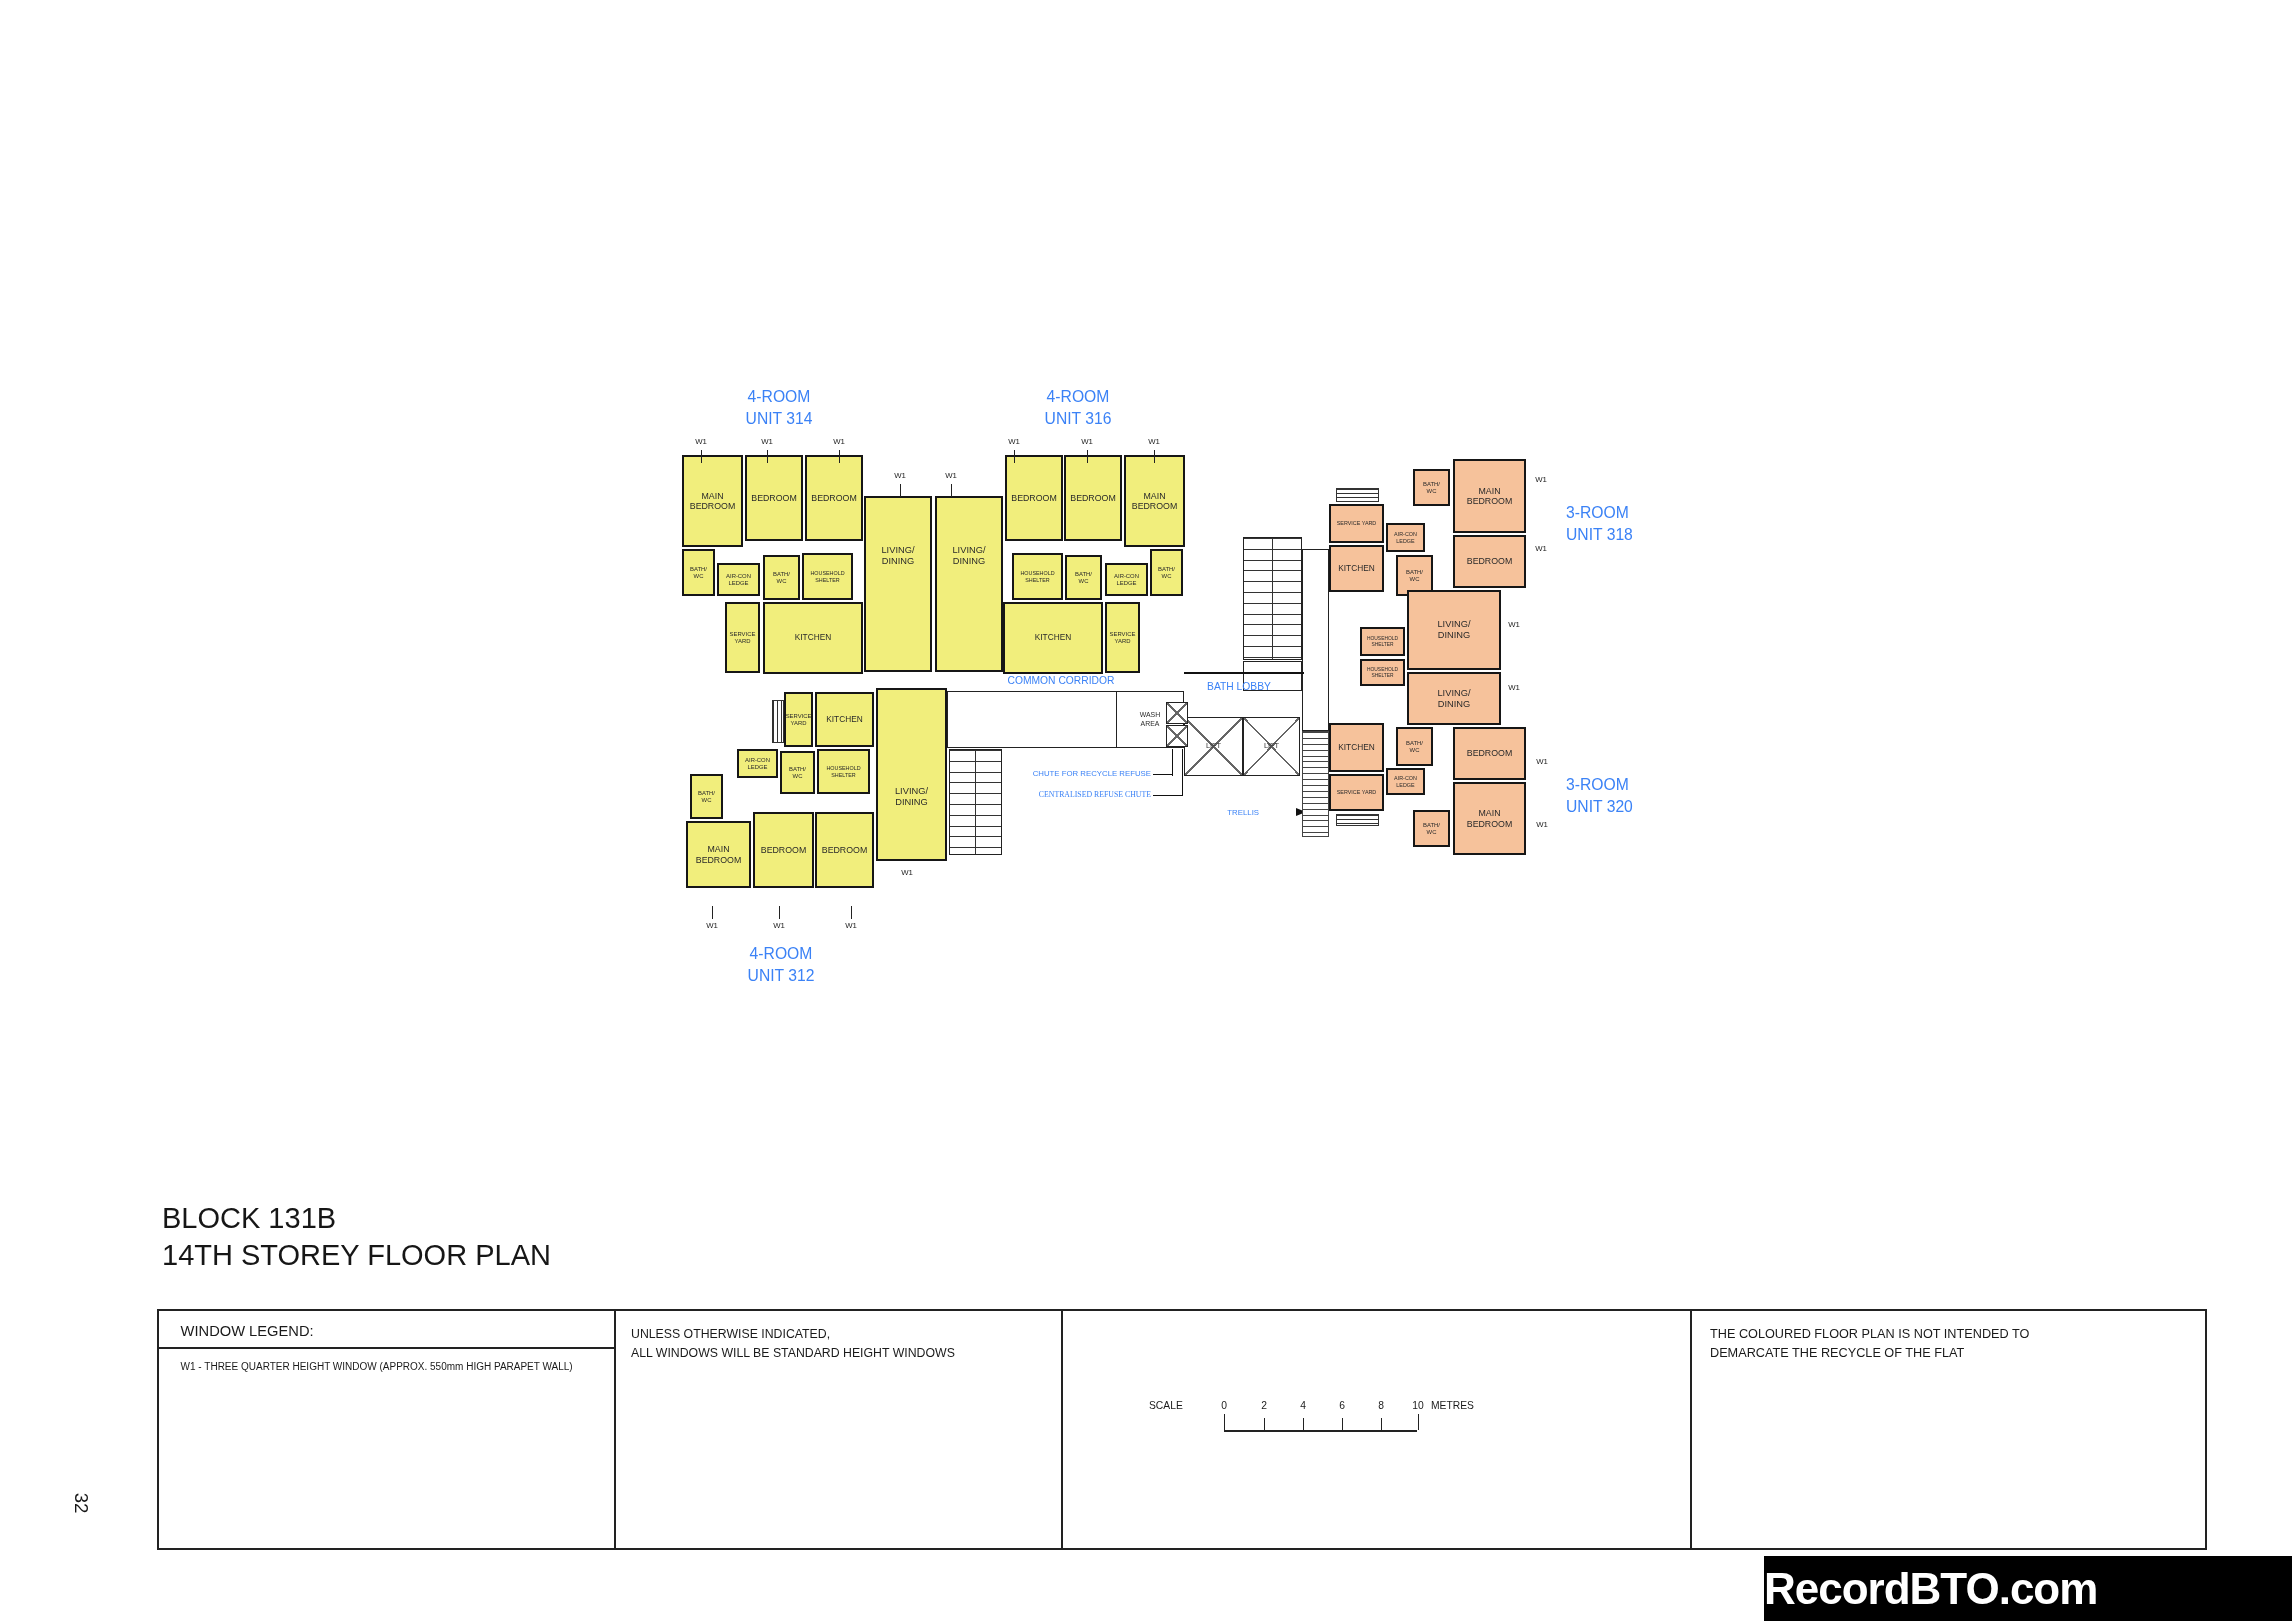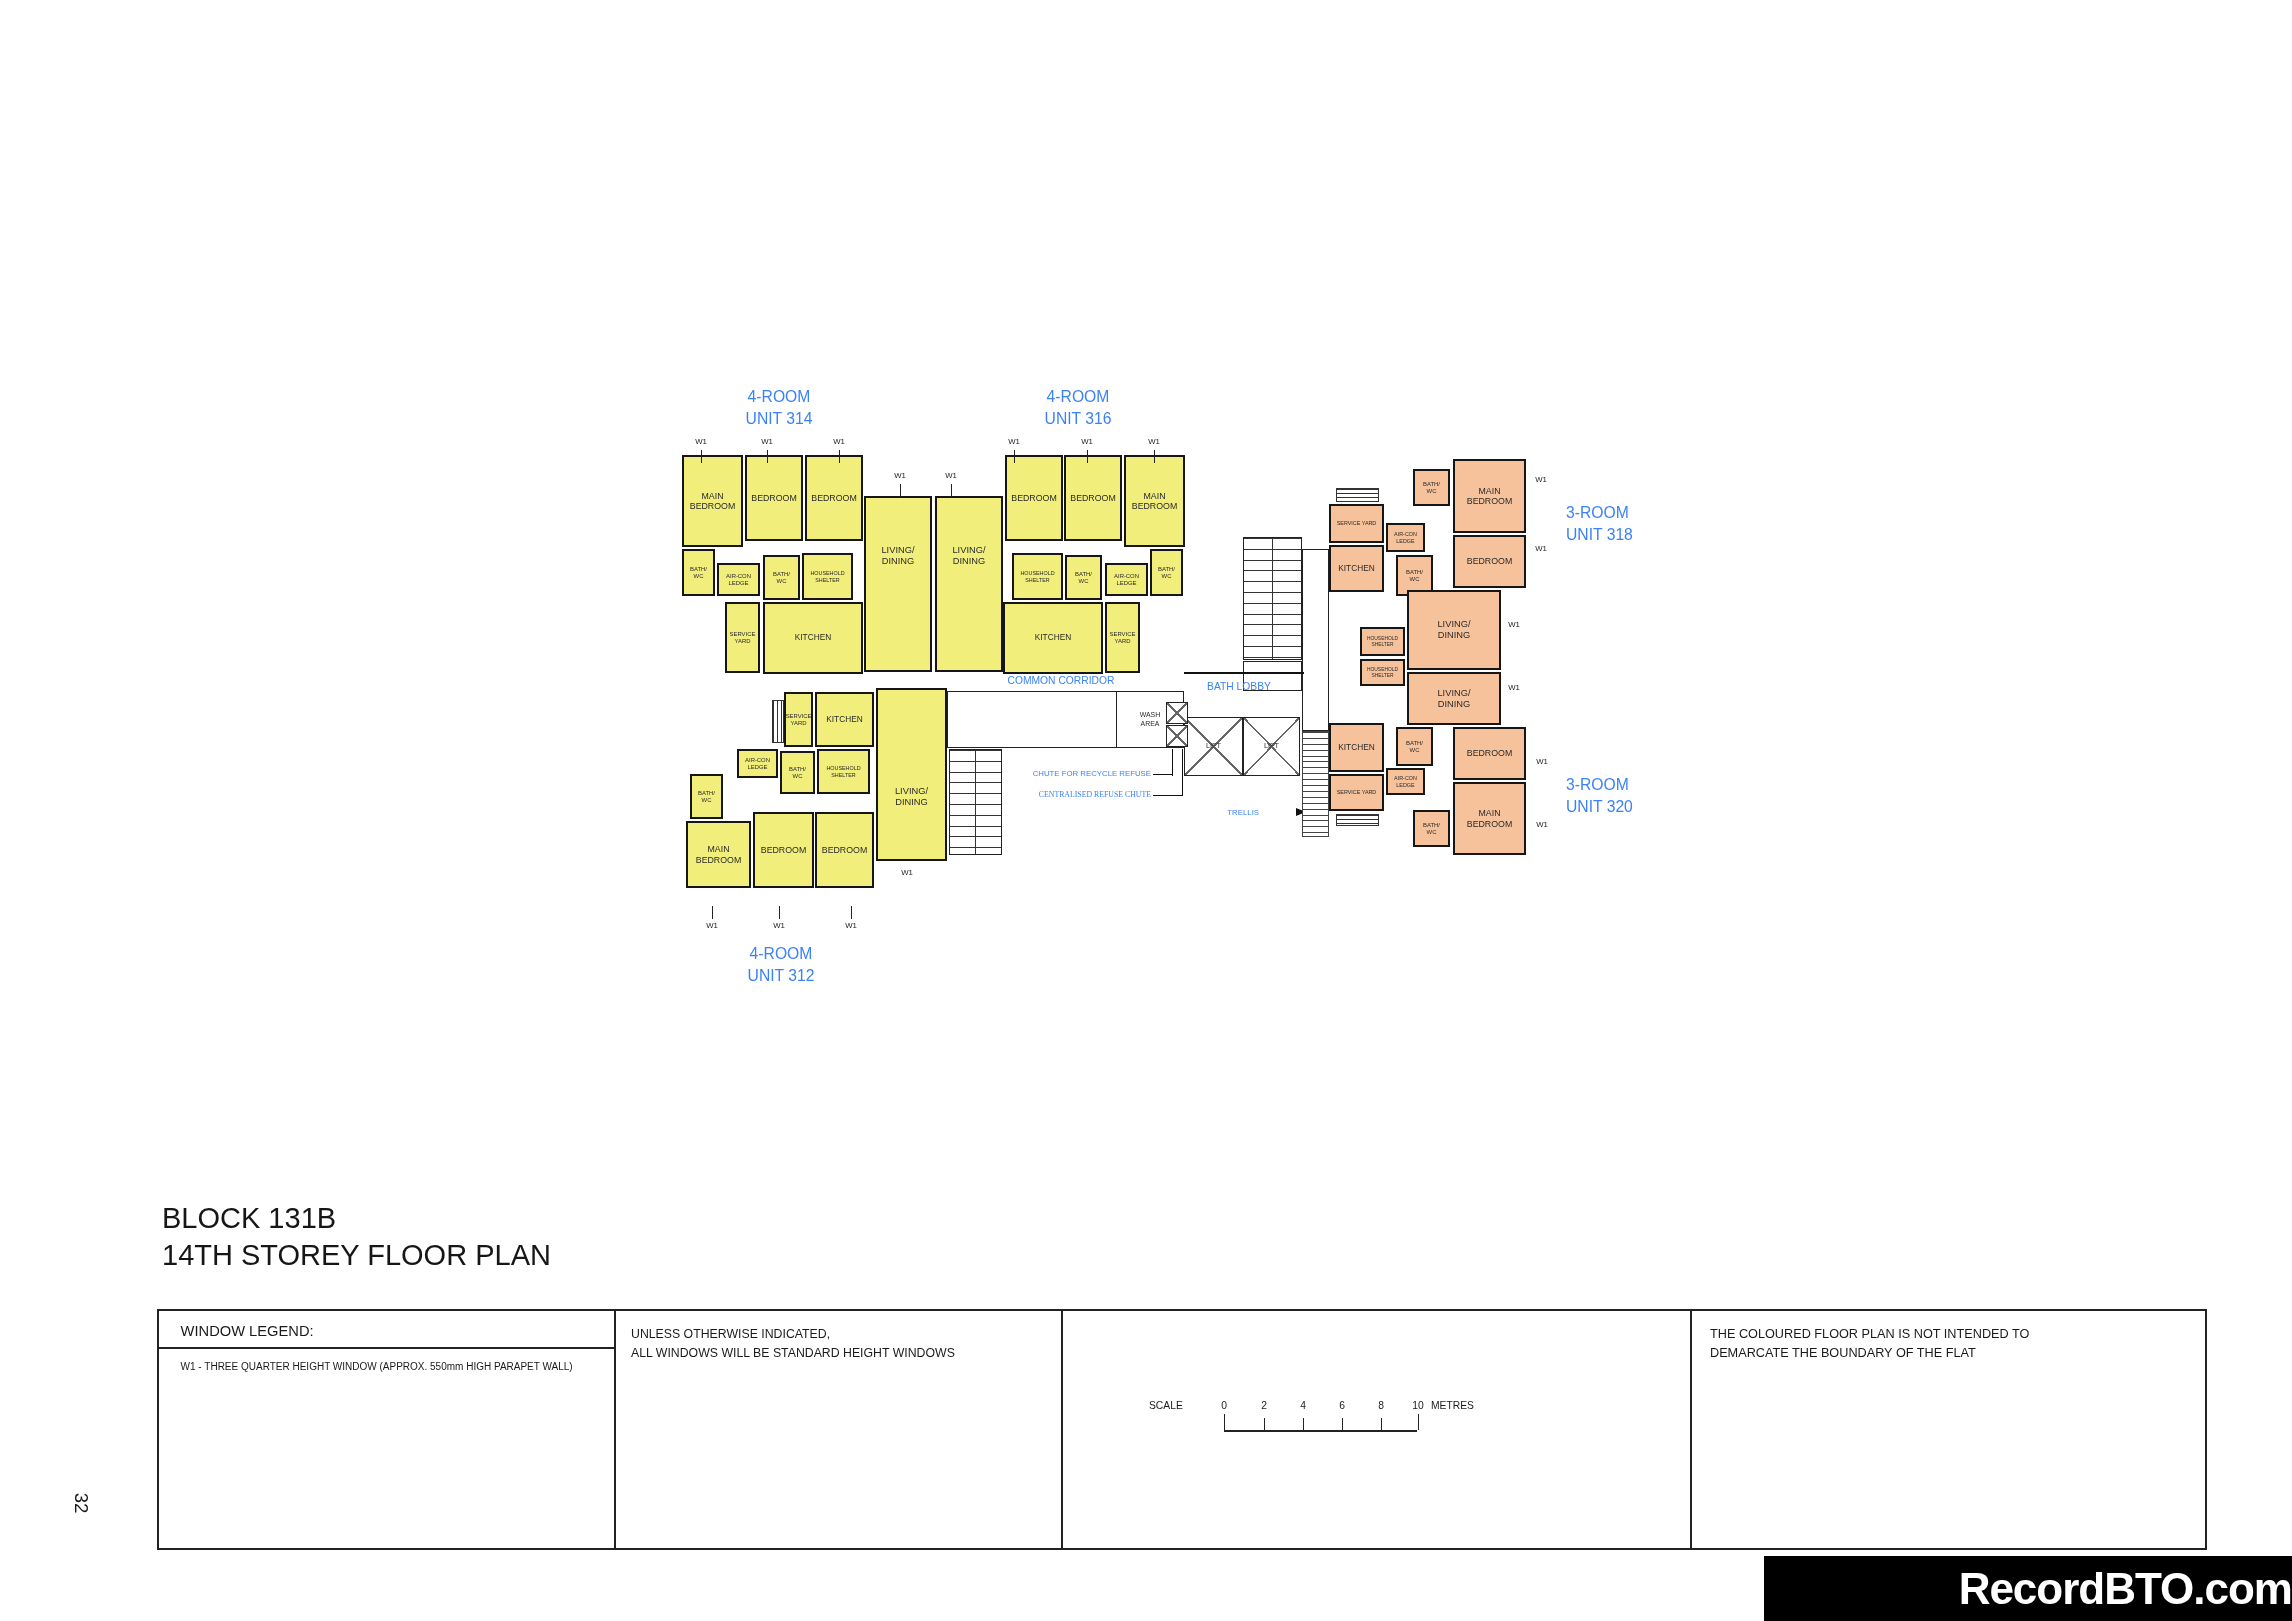--- a/index.html
+++ b/index.html
@@ -34,21 +34,21 @@
   #wl-head{position:absolute;left:21.6px;top:11.8px;font-size:14.7px;}
   #wl-rule{position:absolute;left:0;top:36px;width:455px;height:2px;background:#222;}
   #wl-note{position:absolute;left:21.6px;top:49px;width:400px;font-size:10px;line-height:1.4;}
   .lnote{position:absolute;font-size:12.3px;line-height:1.55;}
   #scale-area{position:absolute;left:0;top:0;width:100%;height:100%;}
   .snum{position:absolute;transform:translateX(-50%);font-size:10.3px;}
   .stick{position:absolute;width:1px;background:#222;}
   #scale-bar{position:absolute;height:1.5px;background:#222;}
   #scale-label,#scale-unit{position:absolute;font-size:10.3px;}
   #page-num{position:absolute;left:71px;top:1492px;font-size:18.6px;transform:rotate(90deg);color:#161616;}
-  #banner{position:absolute;left:1764px;top:1556px;width:528px;height:65px;background:#000;display:flex;align-items:center;justify-content:flex-end;}
+  #banner{position:absolute;left:1764px;top:1556px;width:528px;height:65px;background:#000;display:flex;align-items:center;justify-content:flex-start;}
   #banner span{color:#fff;font-size:44px;font-weight:700;letter-spacing:-1px;}
 </style>
 </head>
 <body>
 
 <div id="floor-plan">
   <div id="trellis-arrow"></div>
 <div class="room y" style="left: 682px; top: 455px; width: 61px; height: 92px; font-size: 8.8px;">MAIN
 BEDROOM</div>
     <div class="room y" style="left: 745px; top: 455px; width: 58px; height: 86px; font-size: 8.8px;">BEDROOM</div>
@@ -228,21 +228,21 @@
       <span class="snum" style="left: 1183px; top: 89px;">6</span>
       <div class="stick" style="left: 1183px; top: 107px; height: 11.8px;"></div>
       <span class="snum" style="left: 1222px; top: 89px;">8</span>
       <div class="stick" style="left: 1222px; top: 107px; height: 11.8px;"></div>
       <span class="snum" style="left: 1259px; top: 89px;">10</span>
       <div class="stick" style="left: 1259px; top: 103px; height: 15.7px;"></div>
     </div>
 
   <div class="lnote" style="left:1551px;top:13.7px;font-size:12.7px;">
     <div>THE COLOURED FLOOR PLAN IS NOT INTENDED TO</div>
-    <div>DEMARCATE THE BOUNDARY OF THE FLAT</div>
+    <div>DEMARCATE THE RECYCLE OF THE FLAT</div>
   </div>
 </div>
 
 <div id="page-num">32</div>
 
 <div id="banner">
   <span>RecordBTO.com</span>
 </div>
 
 

